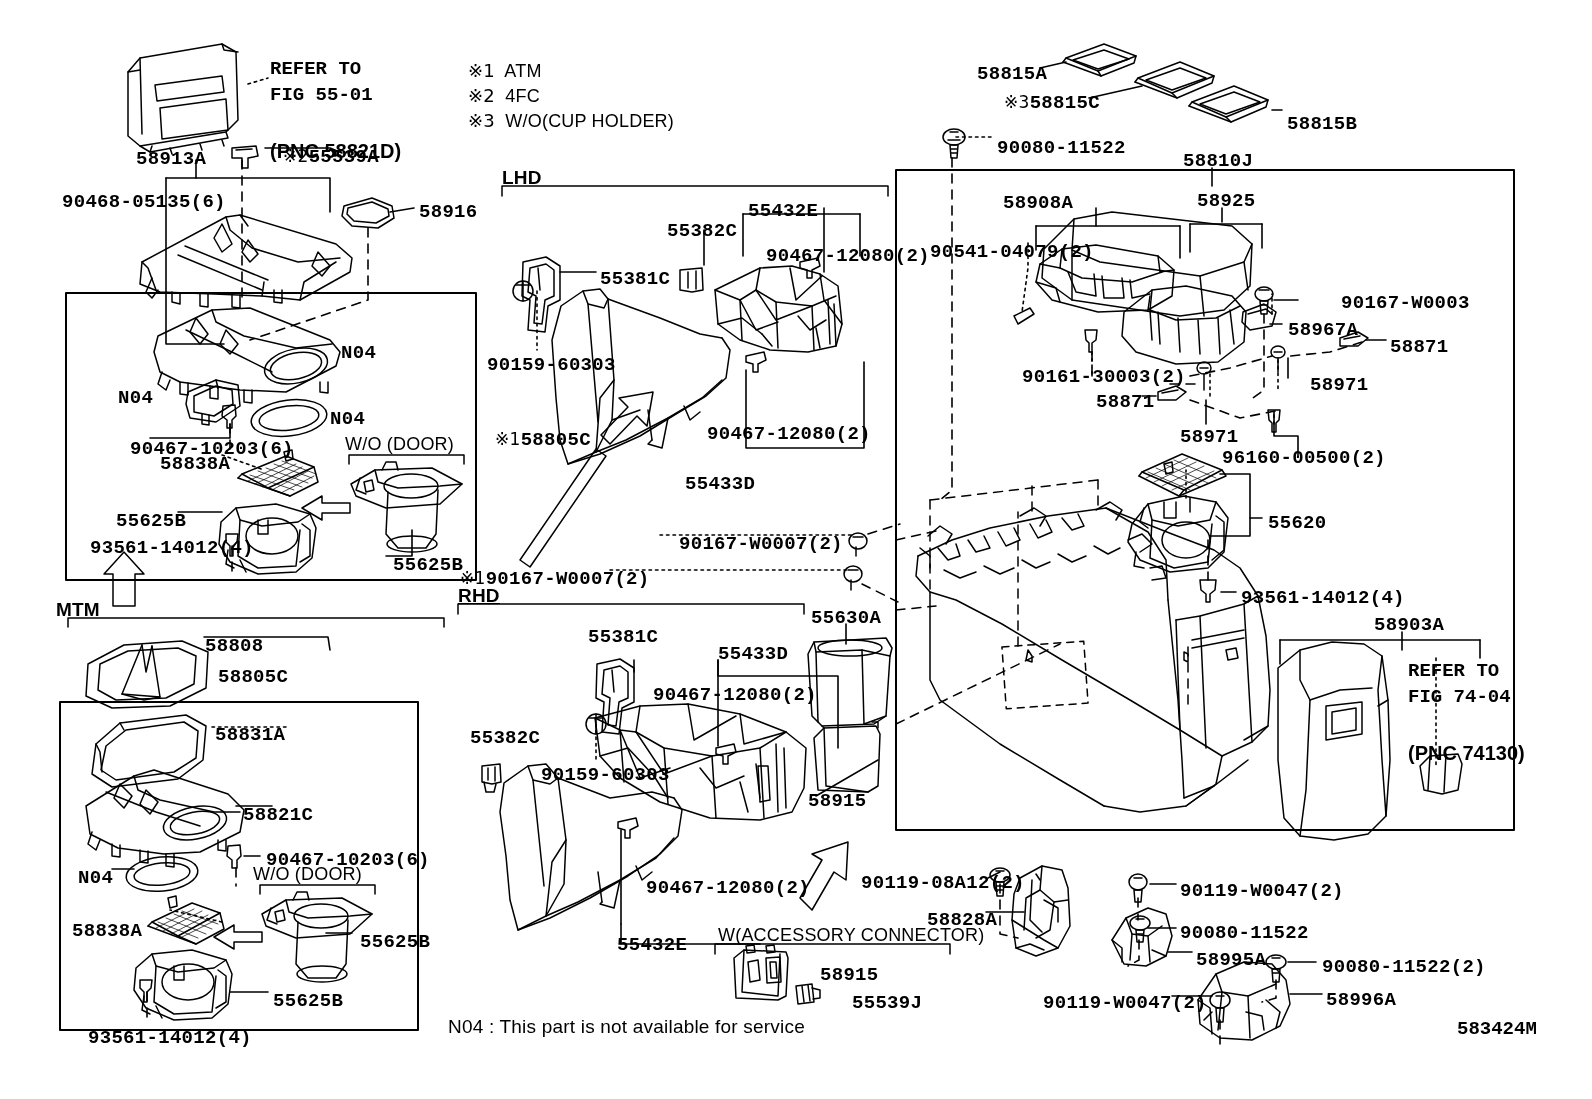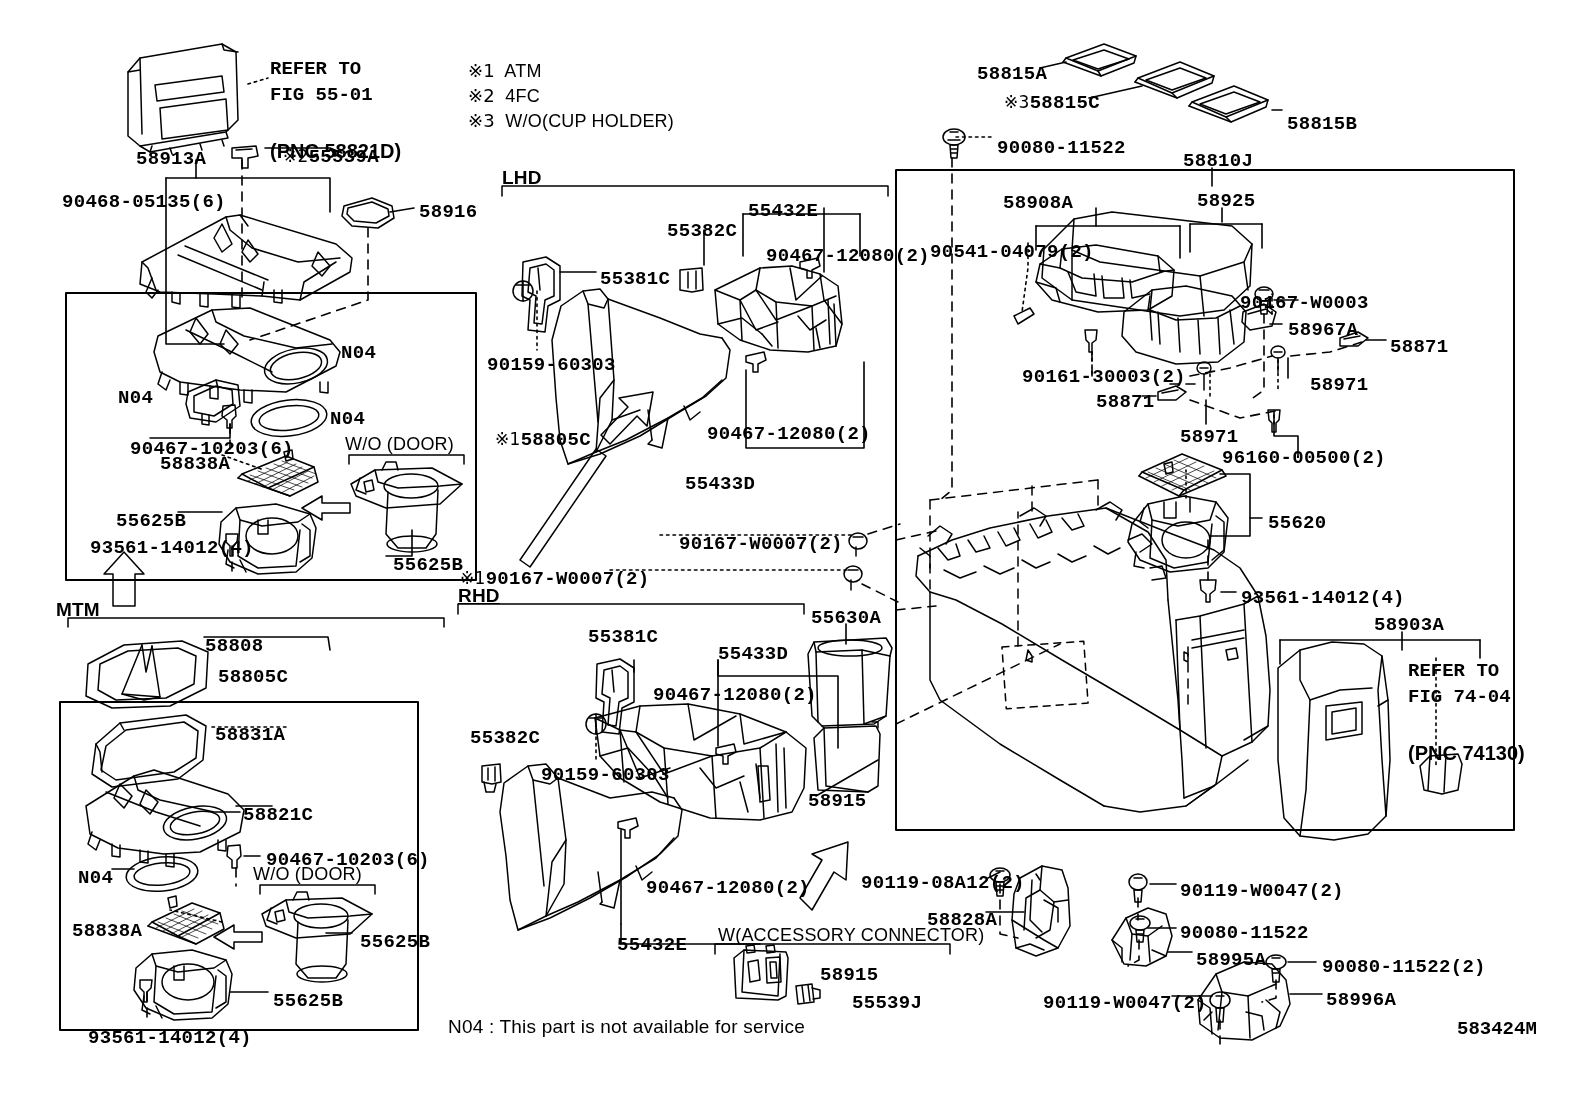--- a/index.html
+++ b/index.html
@@ -877,21 +877,21 @@
       <div class="lbl" style="left: 820px; top: 966px;"><span>58915</span></div>
       <div class="lbl" style="left: 852px; top: 994px;"><span>55539J</span></div>
       <div class="lbl" style="left: 977px; top: 65px;"><span>58815A</span></div>
       <div class="lbl" style="left: 1004px; top: 94px;"><span class="mark" style="font-weight: normal; font-size: 17px;">※3</span><span>58815C</span></div>
       <div class="lbl" style="left: 1287px; top: 115px;"><span>58815B</span></div>
       <div class="lbl" style="left: 997px; top: 139px;"><span>90080-11522</span></div>
       <div class="lbl" style="left: 1183px; top: 152px;"><span>58810J</span></div>
       <div class="lbl" style="left: 1003px; top: 194px;"><span>58908A</span></div>
       <div class="lbl" style="left: 1197px; top: 192px;"><span>58925</span></div>
       <div class="lbl" style="left: 930px; top: 243px;"><span>90541-04079(2)</span></div>
-      <div class="lbl" style="left: 1240px; top: 294px; text-align: center;"><span>90167-W0003</span></div>
+      <div class="lbl" style="left: 1341px; top: 294px; text-align: center;"><span>90167-W0003</span></div>
       <div class="lbl" style="left: 1288px; top: 321px;"><span>58967A</span></div>
       <div class="lbl" style="left: 1390px; top: 338px;"><span>58871</span></div>
       <div class="lbl" style="left: 1022px; top: 368px;"><span>90161-30003(2)</span></div>
       <div class="lbl" style="left: 1310px; top: 376px;"><span>58971</span></div>
       <div class="lbl" style="left: 1096px; top: 393px;"><span>58871</span></div>
       <div class="lbl" style="left: 1180px; top: 428px;"><span>58971</span></div>
       <div class="lbl" style="left: 1222px; top: 449px;"><span>96160-00500(2)</span></div>
       <div class="lbl" style="left: 1268px; top: 514px;"><span>55620</span></div>
       <div class="lbl" style="left: 1241px; top: 589px;"><span>93561-14012(4)</span></div>
       <div class="lbl" style="left: 1374px; top: 616px;"><span>58903A</span></div>

